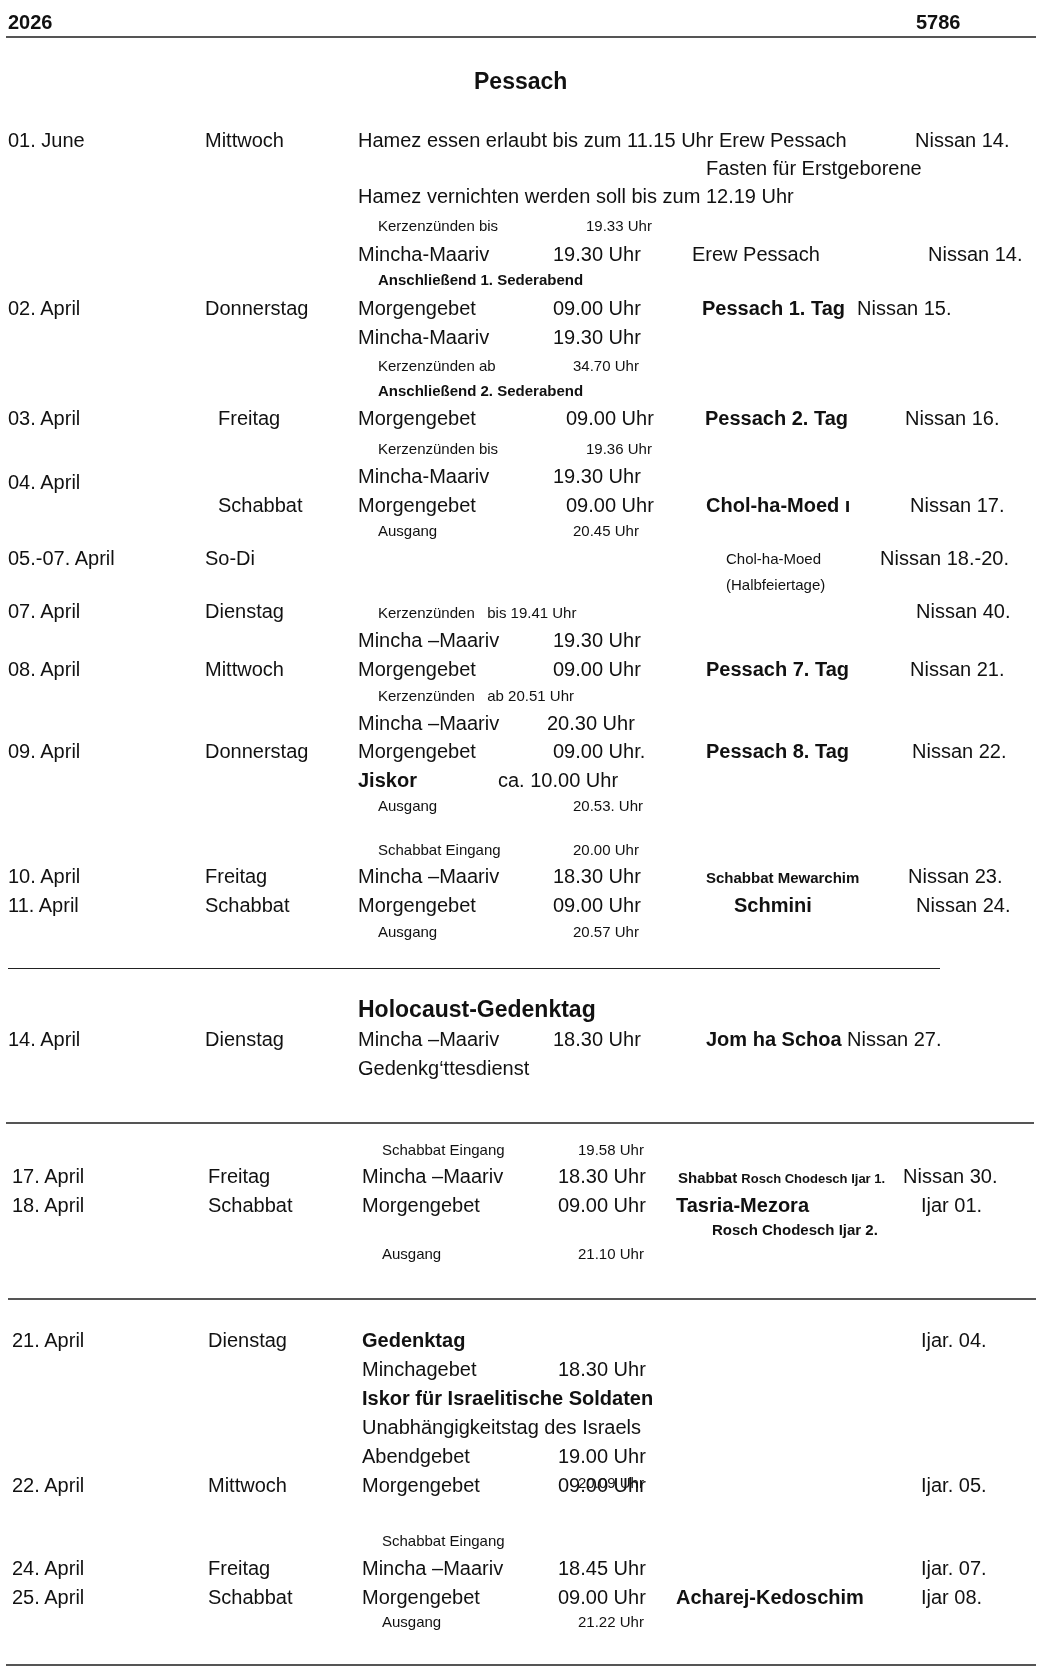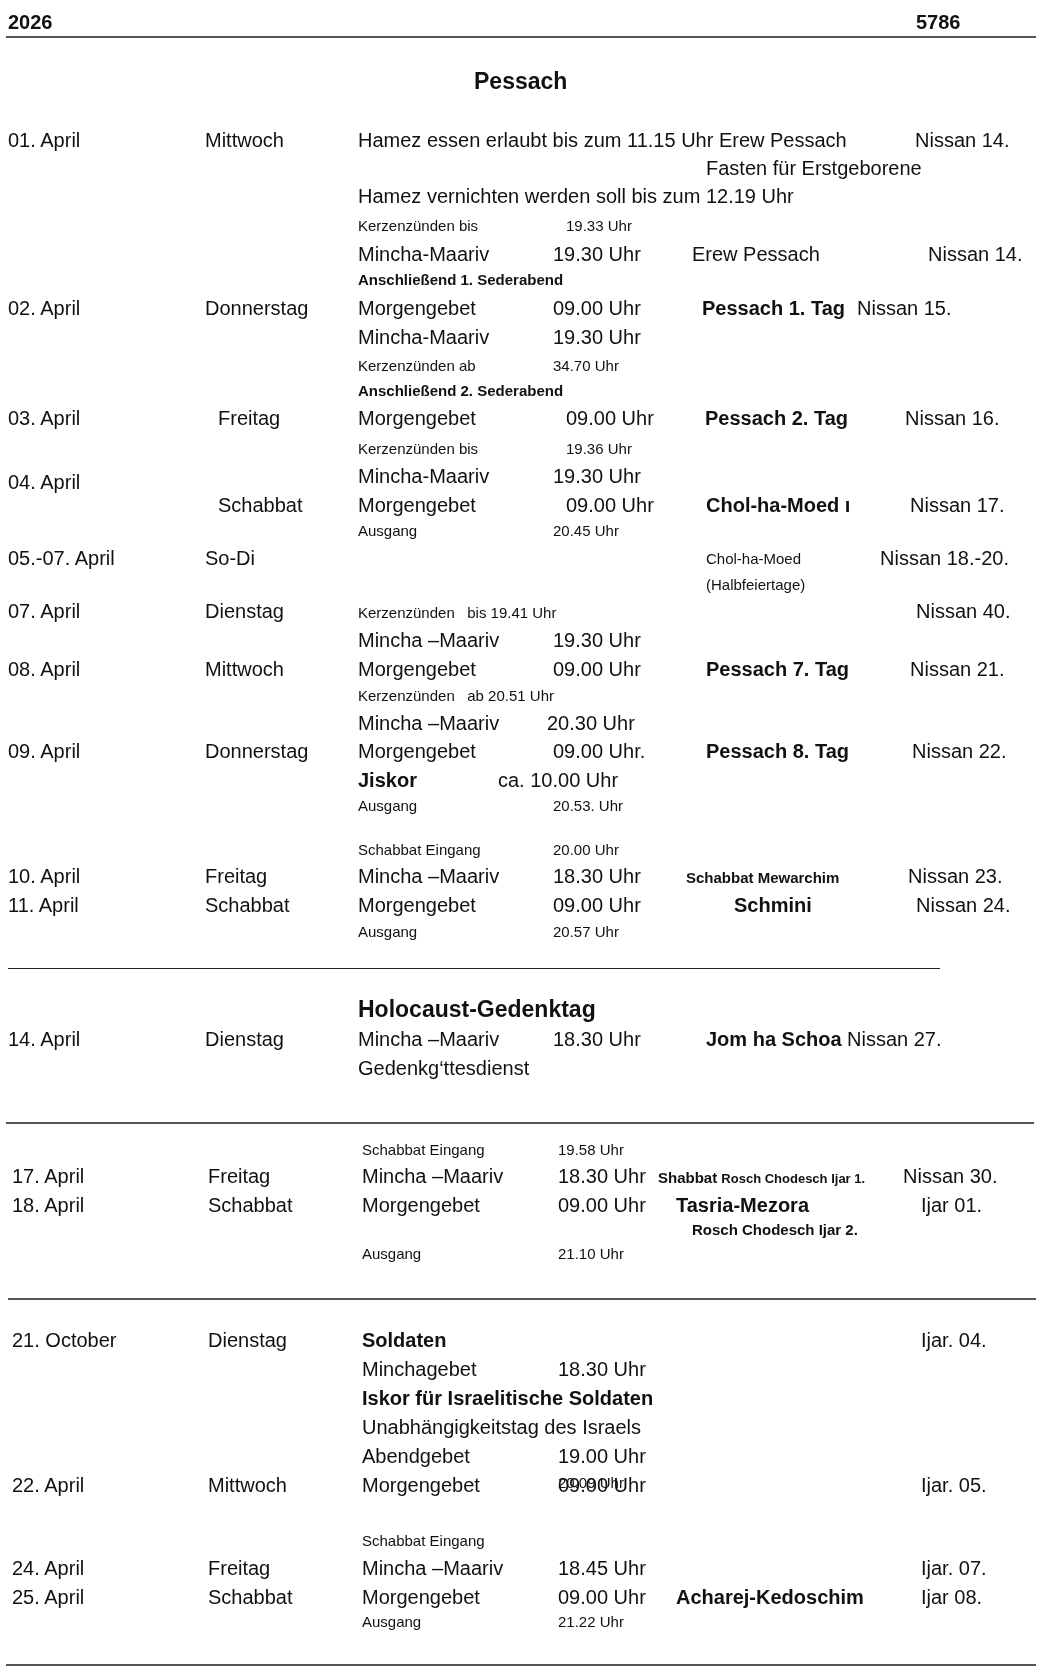--- a/index.html
+++ b/index.html
@@ -1,36 +1,36 @@
 <!DOCTYPE html>
 <html><head>
 <meta charset="utf-8">
 <style>
   html, body { margin: 0; padding: 0; background: #ffffff; }
   body { width: 1040px; height: 1678px; position: relative; overflow: hidden;
          font-family: "Liberation Sans", sans-serif; color: #111; }
   .t { position: absolute; white-space: nowrap; line-height: 1; }
   .lg { font-size: 20px; }
-  .sm { font-size: 15px; }
+  .sm { font-size: 15px; margin-left: 20px; }
   .b { font-weight: bold; }
   .hdr { font-size: 20px; font-weight: bold; }
   .title { font-size: 23px; font-weight: bold; }
   .rule { position: absolute; height: 2px; background: #555; }
   .rule.thin { height: 1px; background: #222; }
 </style>
 </head>
 <body>
 
 <div class="t hdr" style="left:8px;top:12px">2026</div>
 <div class="t hdr" style="left:916px;top:12px">5786</div>
 <div class="rule" style="left:6px;top:36px;width:1030px"></div>
 
 <div class="t title" style="left:474px;top:70px">Pessach</div>
 
-<div class="t lg" style="left:8px;top:130px">01. April</div>
+<div class="t lg" style="left:8px;top:130px">01. June</div>
 <div class="t lg" style="left:205px;top:130px">Mittwoch</div>
 <div class="t lg" style="left:358px;top:130px">Hamez essen erlaubt bis zum 11.15 Uhr Erew Pessach</div>
 <div class="t lg" style="left:915px;top:130px">Nissan 14.</div>
 <div class="t lg" style="left:706px;top:158px">Fasten für Erstgeborene</div>
 <div class="t lg" style="left:358px;top:186px">Hamez vernichten werden soll bis zum 12.19 Uhr</div>
 <div class="t sm" style="left:358px;top:218px">Kerzenzünden bis</div>
 <div class="t sm" style="left:566px;top:218px">19.33 Uhr</div>
 <div class="t lg" style="left:358px;top:244px">Mincha-Maariv</div>
 <div class="t lg" style="left:553px;top:244px">19.30 Uhr</div>
 <div class="t lg" style="left:692px;top:244px">Erew Pessach</div>
@@ -149,23 +149,23 @@
 <div class="t lg" style="left:362px;top:1195px">Morgengebet</div>
 <div class="t lg" style="left:558px;top:1195px">09.00 Uhr</div>
 <div class="t lg b" style="left:676px;top:1195px">Tasria-Mezora</div>
 <div class="t lg" style="left:921px;top:1195px">Ijar 01.</div>
 <div class="t sm b" style="left:692px;top:1222px">Rosch Chodesch Ijar 2.</div>
 <div class="t sm" style="left:362px;top:1246px">Ausgang</div>
 <div class="t sm" style="left:558px;top:1246px">21.10 Uhr</div>
 
 <div class="rule" style="left:8px;top:1298px;width:1028px"></div>
 
-<div class="t lg" style="left:12px;top:1330px">21. October</div>
+<div class="t lg" style="left:12px;top:1330px">21. April</div>
 <div class="t lg" style="left:208px;top:1330px">Dienstag</div>
-<div class="t lg b" style="left:362px;top:1330px">Soldaten</div>
+<div class="t lg b" style="left:362px;top:1330px">Gedenktag</div>
 <div class="t lg" style="left:921px;top:1330px">Ijar. 04.</div>
 <div class="t lg" style="left:362px;top:1359px">Minchagebet</div>
 <div class="t lg" style="left:558px;top:1359px">18.30 Uhr</div>
 <div class="t lg b" style="left:362px;top:1388px">Iskor für Israelitische Soldaten</div>
 <div class="t lg" style="left:362px;top:1417px">Unabhängigkeitstag des Israels</div>
 <div class="t lg" style="left:362px;top:1446px">Abendgebet</div>
 <div class="t lg" style="left:558px;top:1446px">19.00 Uhr</div>
 <div class="t lg" style="left:12px;top:1475px">22. April</div>
 <div class="t lg" style="left:208px;top:1475px">Mittwoch</div>
 <div class="t lg" style="left:362px;top:1475px">Morgengebet</div>

